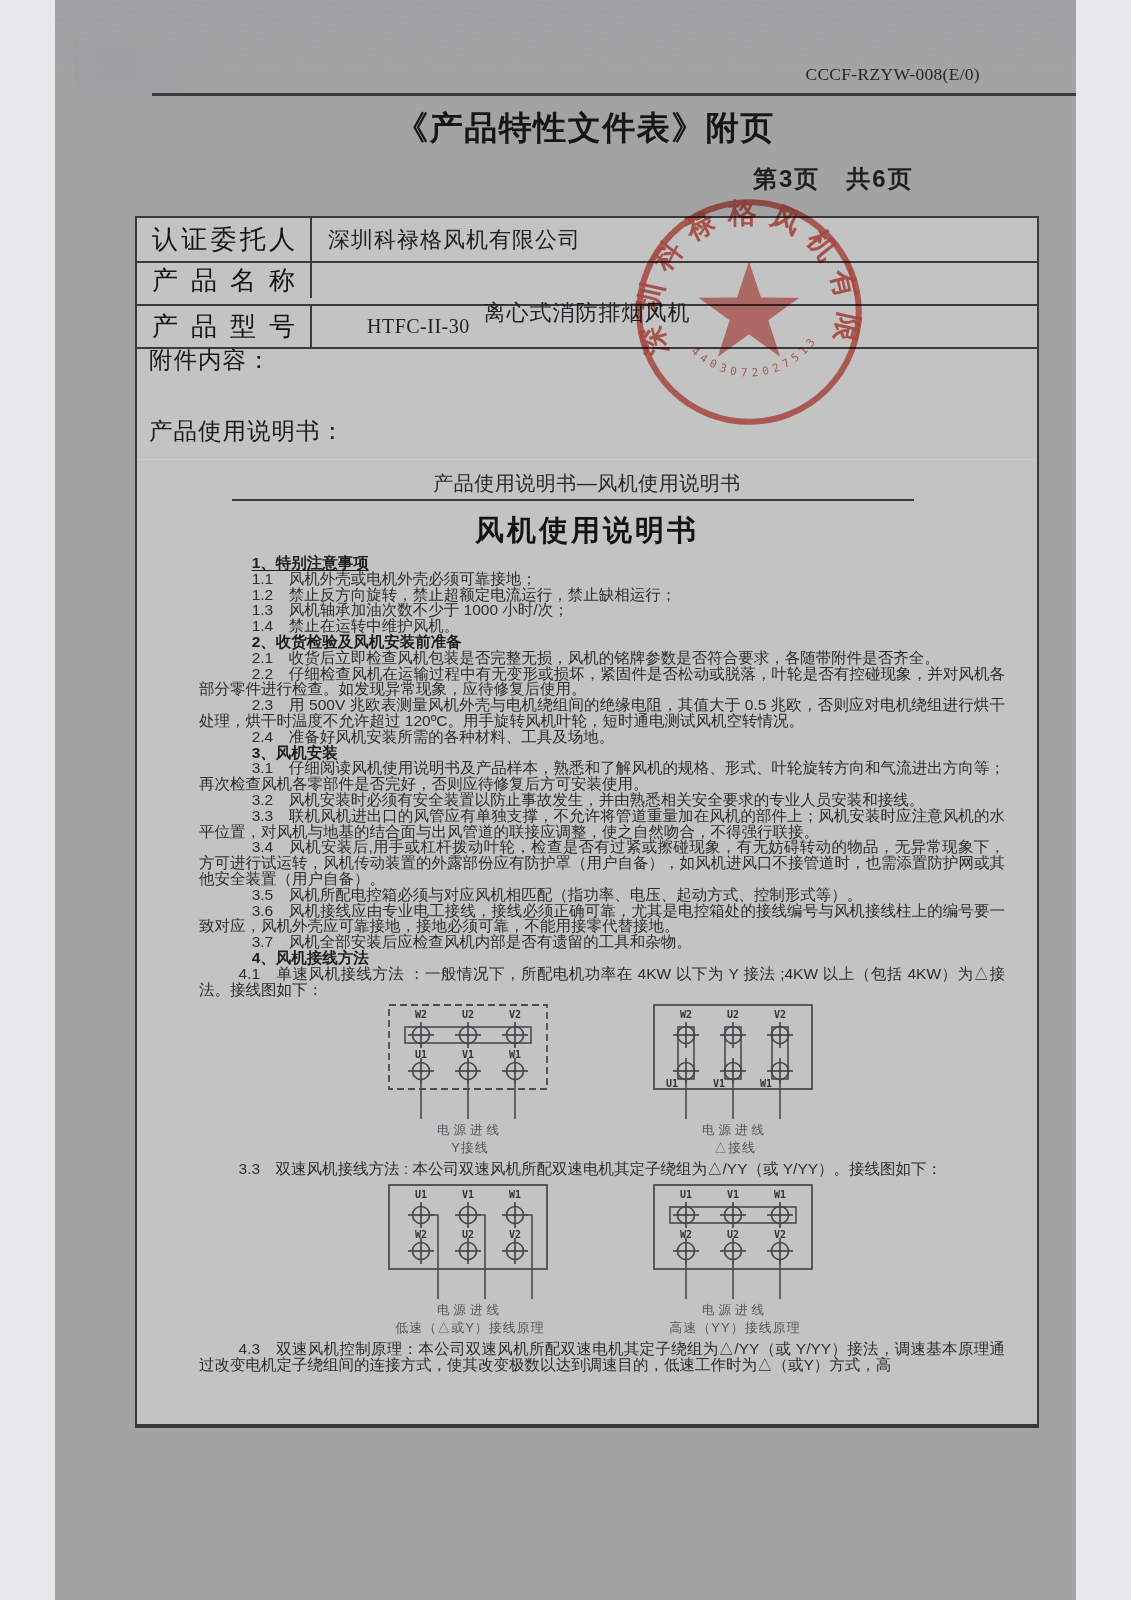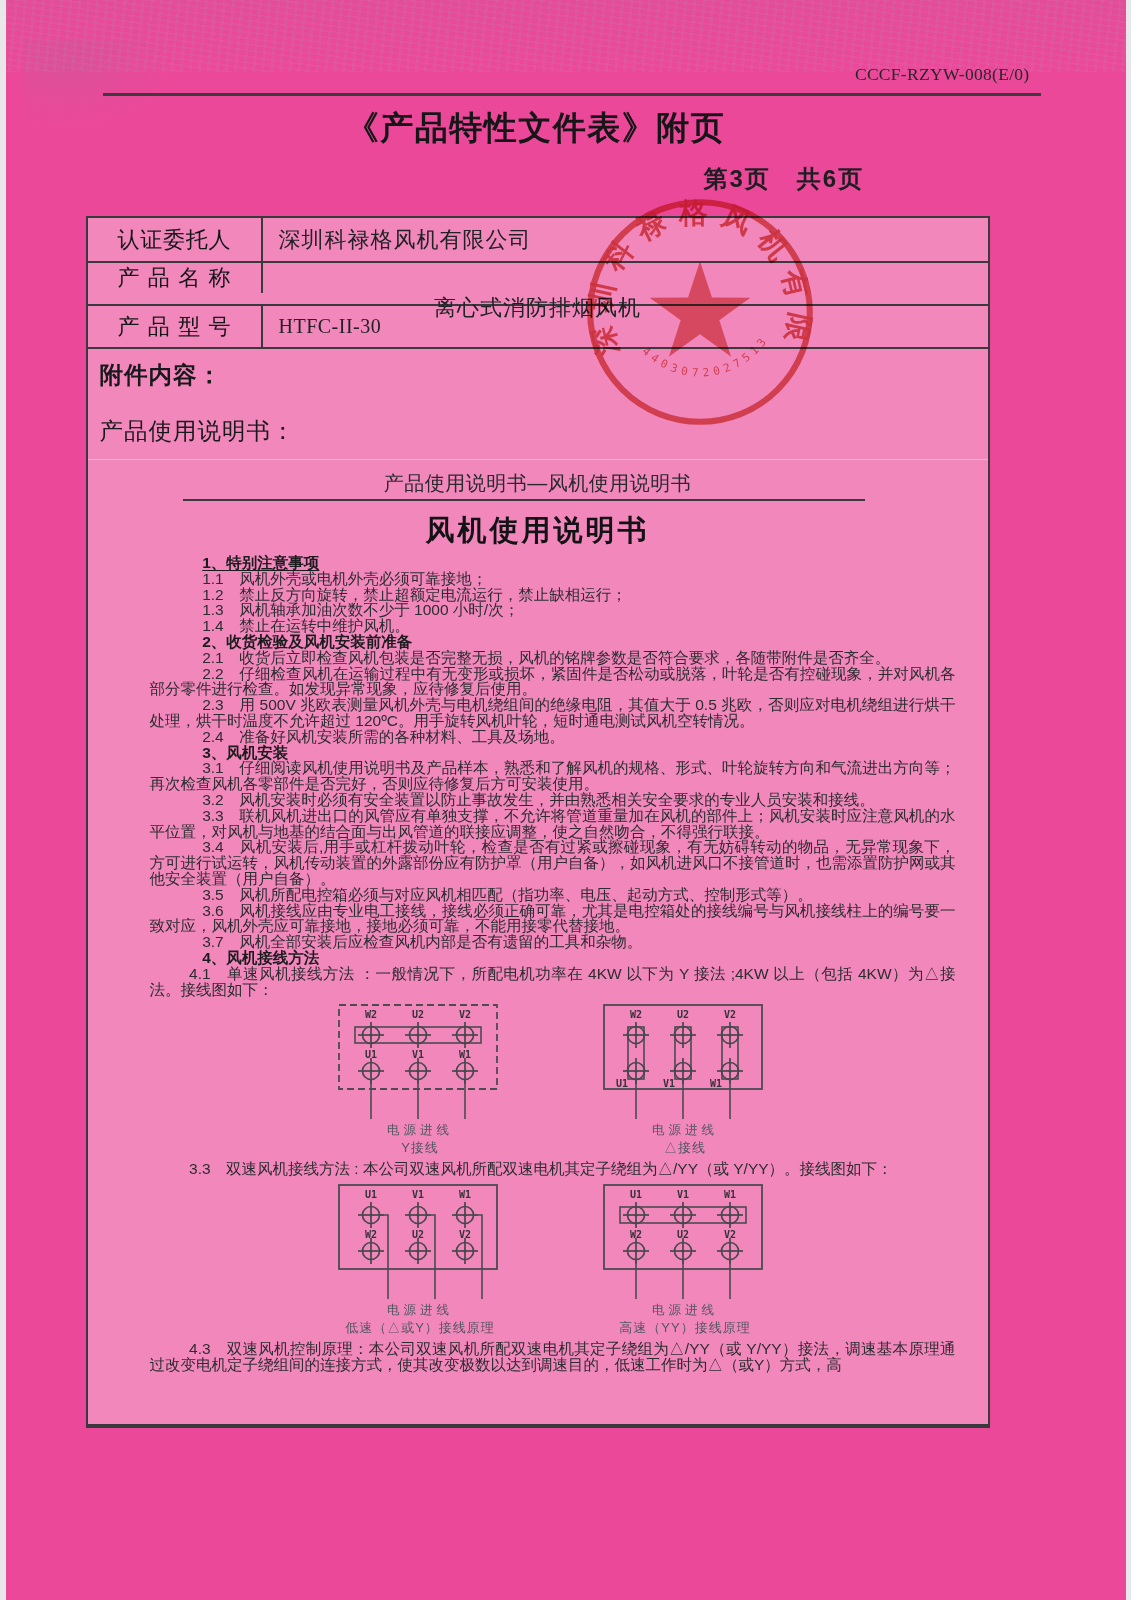--- a/index.html
+++ b/index.html
@@ -1,18 +1,18 @@
 <!DOCTYPE html>
 <html><head>
 <meta charset="utf-8">
 <style>
   html,body{margin:0;padding:0;background:#e8e8ea;}
   .page{
-    position:relative; width:1120px; height:1600px; margin:0 auto;
-    background:#ec4899; overflow:hidden;
+    position:relative; width:1021px; height:1600px; margin:0 auto;
+    background:#a3a3a3; overflow:hidden;
     font-family:"Liberation Sans", sans-serif; color:#2e2e2e;
   }
   .scan-noise{
     position:absolute; left:0; top:0; width:100%; height:72px;
     background:
       repeating-linear-gradient(96deg, rgba(160,160,185,.10) 0 3px, rgba(0,0,0,0) 3px 9px),
       repeating-linear-gradient(8deg, rgba(190,170,190,.08) 0 2px, rgba(0,0,0,0) 2px 6px),
       linear-gradient(180deg, rgba(120,120,150,.07), rgba(120,120,150,0));
   }
   .corner-blotch{
@@ -35,34 +35,34 @@
 
   
   .outer-box{
     position:absolute; left:80px; top:216px; width:904px; height:1212px;
     border:2.5px solid #3a3a3e; border-bottom-width:4px; box-sizing:border-box;
     background:rgba(255,255,255,.35);
   }
   .trow{ position:absolute; left:0; width:100%; box-sizing:border-box; border-bottom:2px solid #3a3a3e; display:flex; align-items:center;}
   .trow.r1{ top:0; height:45px;}
   .trow.r2{ top:45px; height:43px;flex-direction:column;}
-  .trow.r3{ top:88px; height:43px;}
+  .trow.r3{ top:88px; height:43px;gap:39px;}
   .tlabel{
     width:175px; align-self:stretch; display:flex; align-items:center;
-    border-right:2px solid #3a3a3e; box-sizing:border-box; padding:0 30px;
-    font-size:22px; color:#141416;
+    border-right:2px solid #3a3a3e; box-sizing:border-box; padding:0 15px;
+    font-size:26px; color:#141416;
   }
   .tlabel span{ display:block; width:100%; text-align:justify; text-align-last:justify; }
   .tvalue{
     flex:1; padding:0 16px; font-family:"Liberation Serif", serif;
     font-size:22px; color:#222226; letter-spacing:1px;
   }
   .tvalue.mono{ font-family:Liberation Serif, serif; font-size:20px; letter-spacing:.5px;}
   .free-label{ position:absolute; left:12px; font-size:23.5px; color:#19191c; letter-spacing:1px;}
-  .free-label.attach{ top:141px;font-weight:bold;}
+  .free-label.attach{ top:126px;}
   .free-label.manual{ top:197px;}
   .faint-rule{ position:absolute; left:0; top:241px; width:100%; height:1px; background:#c7cbd2;}
 
   
   .stamp{ position:absolute; left:572px; top:190px; width:244px; height:244px; opacity:.85; mix-blend-mode:multiply;}
 
   
   .section-header{
     position:absolute; left:0; top:252px; width:100%; text-align:center;
     font-size:20px; color:#2a2a2e; letter-spacing:.5px;

